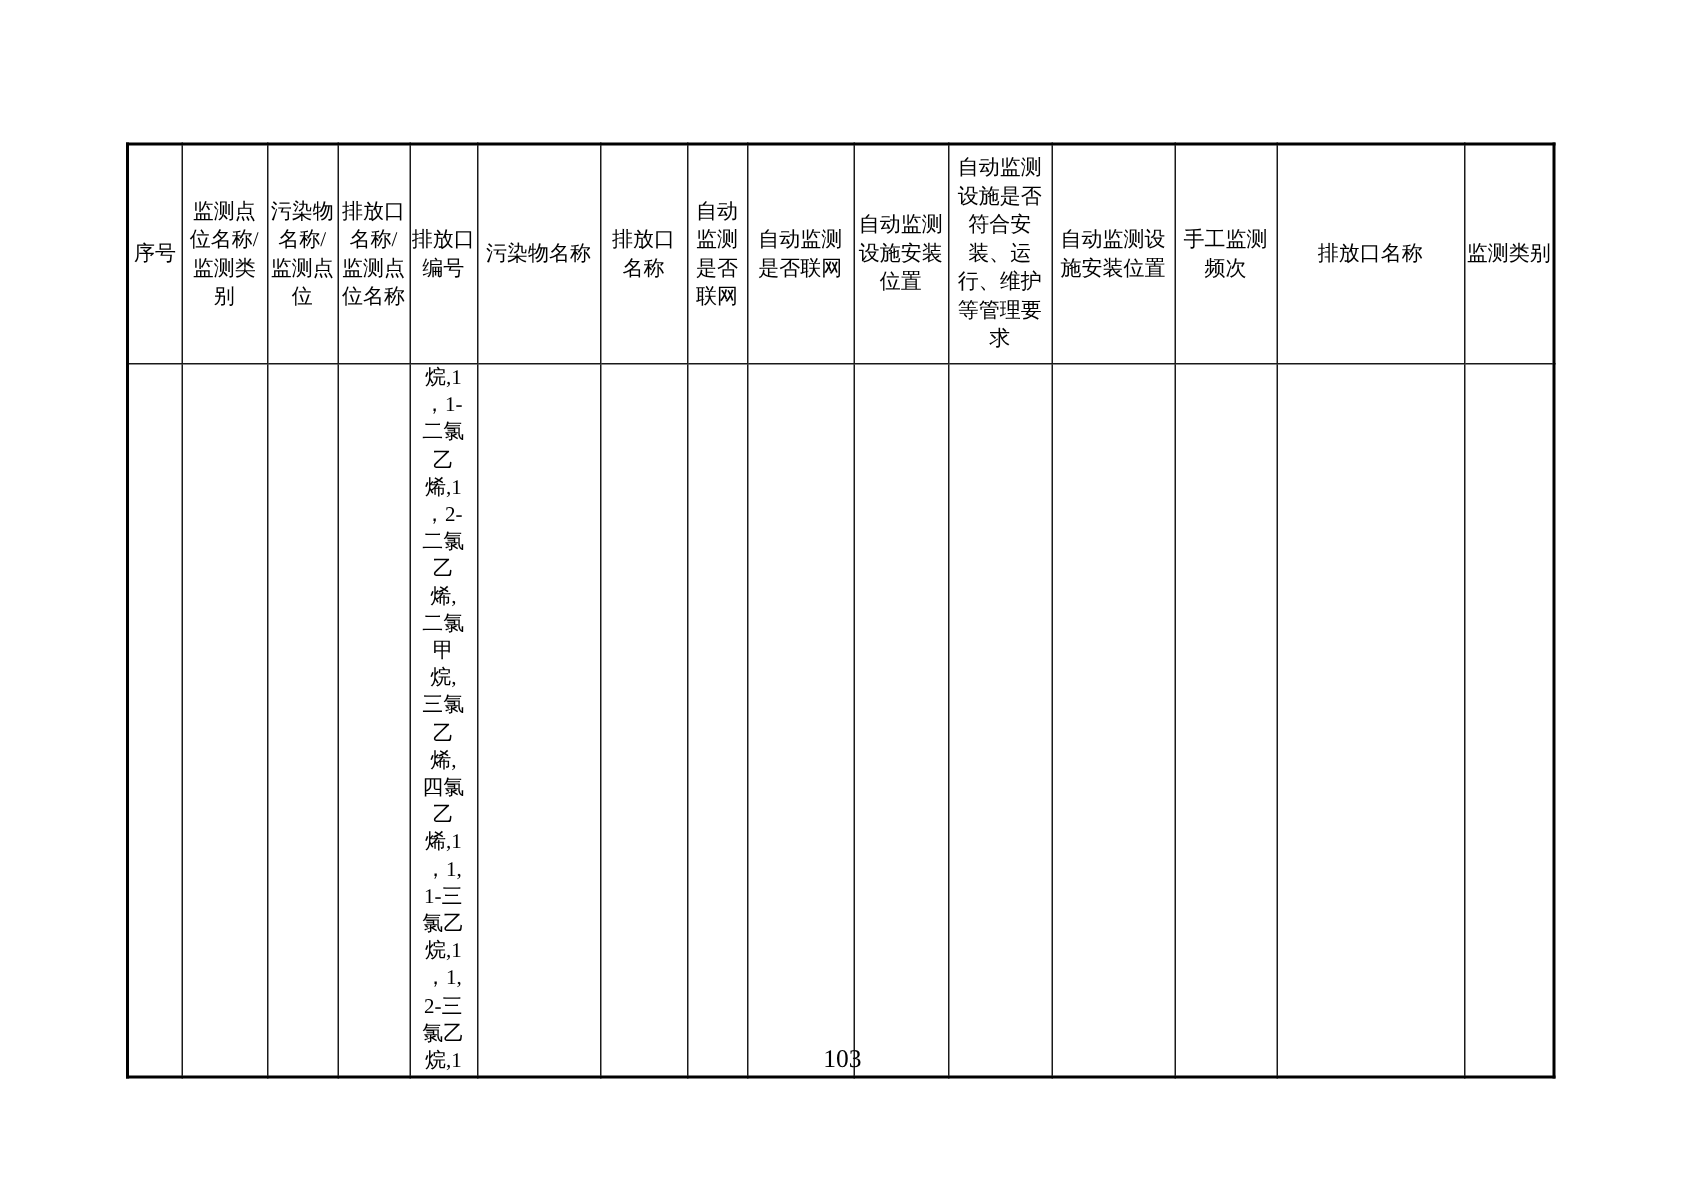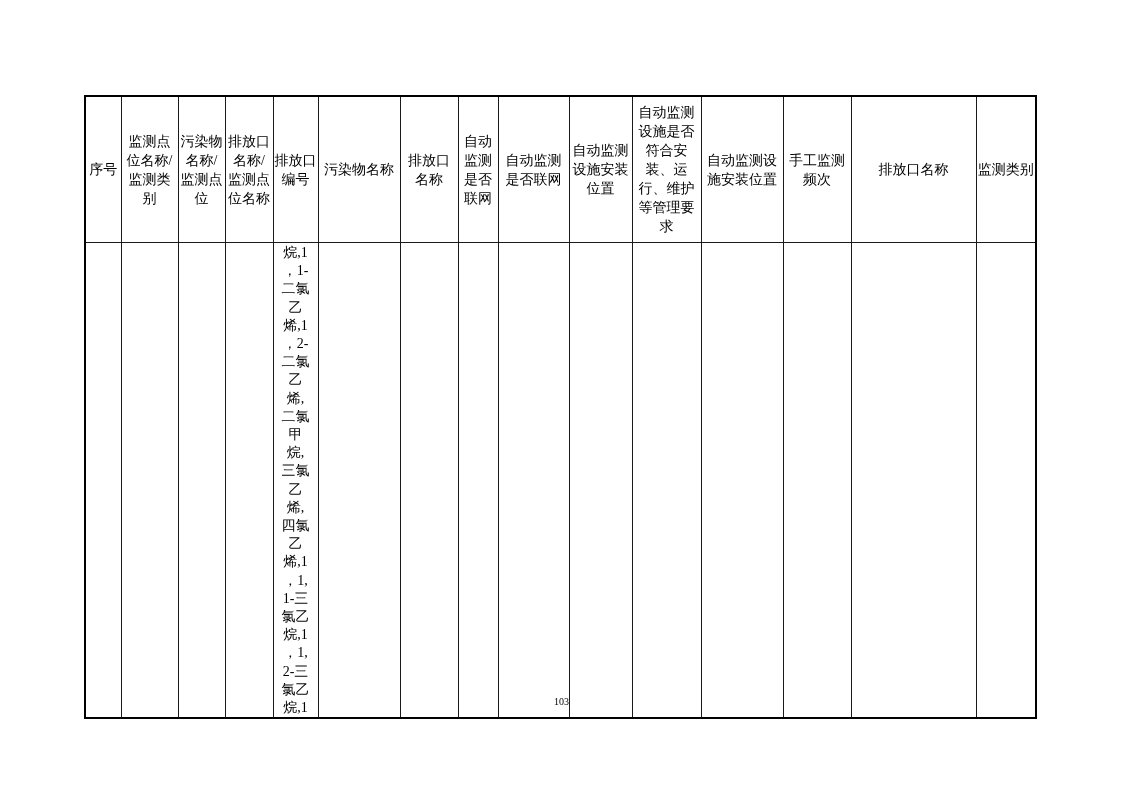--- a/index.html
+++ b/index.html
@@ -42,21 +42,21 @@
     vertical-align: top;
     line-height: 18.2px;
     padding-top: 1px;
     white-space: pre-line;
   }
   .page-number {
     position: absolute;
     top: 696px; left: 0;
     width: 100%;
     text-align: center;
-    font-size: 10px;
+    font-size: 17px;
     color: #000000;
   }
 </style>
 </head>
 <body>
 
 <div class="page">
 
   <table class="monitor-table">
     <colgroup>

